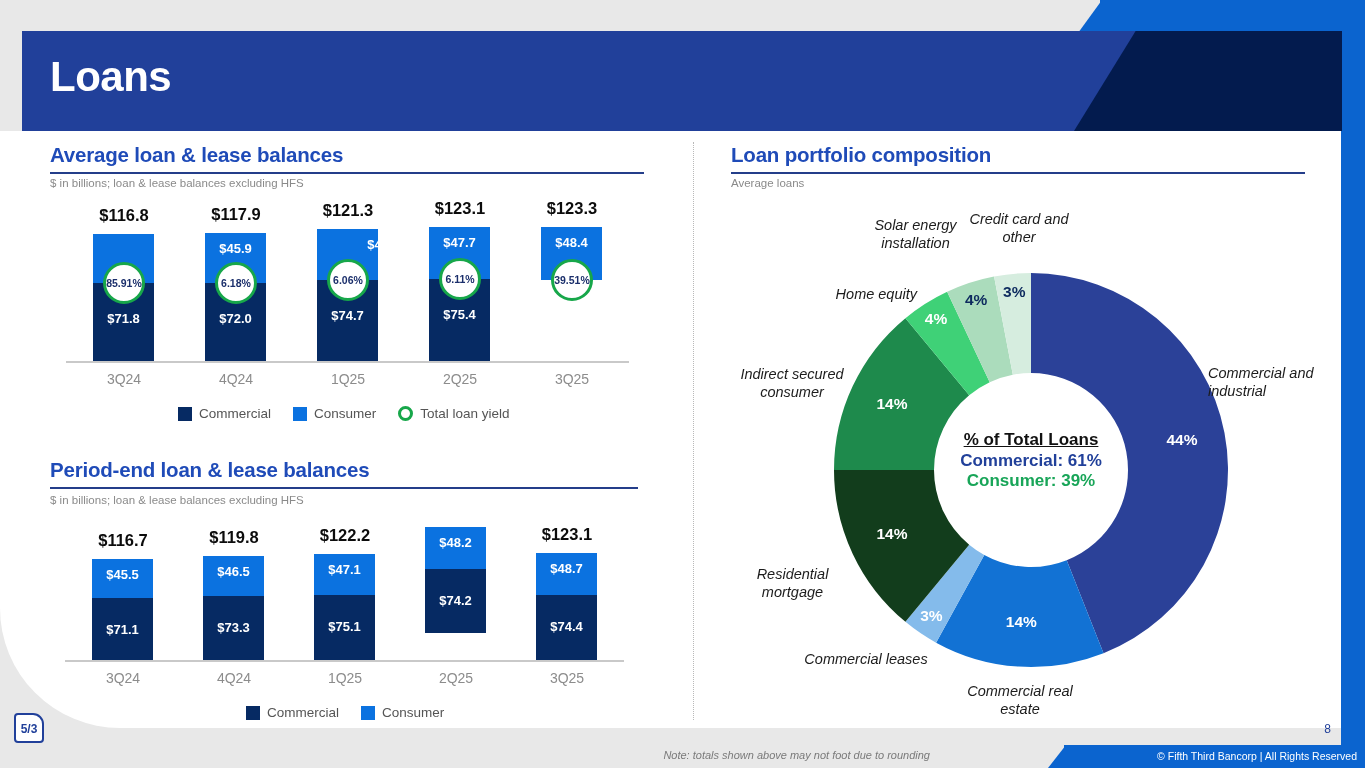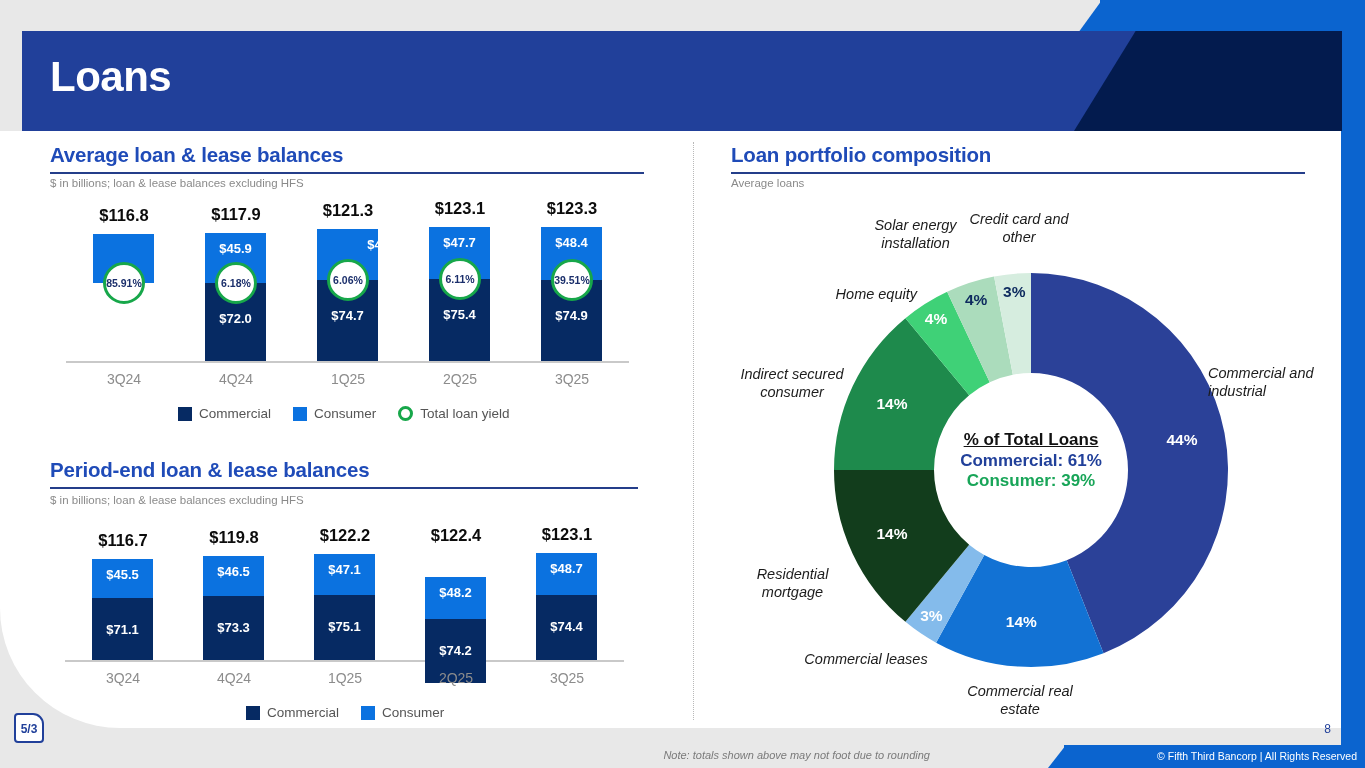--- a/index.html
+++ b/index.html
@@ -159,20 +159,23 @@
 <div class="sec-sub" style="left:50px; top:177px;">$ in billions; loan &amp; lease balances excluding HFS</div>
 
 <div class="chart" id="avg-chart" style="left:0; top:0;">
     <div class="axis" style="left:66px; top:361px; width:563px;"></div>
     <div class="bar-group">
       <div class="total-label" style="left:69px; top:206.0640713706407px;">$116.8</div>
       <div class="bar" style="left:93px; top:234.0640713706407px; height:126.93592862935928px;">
         <div class="seg-cons" style="top:0; height:49.013787510137874px;">
           <div class="seg-label" style="top:24px;margin-top:28px;">$45.1</div>
         </div>
+        <div class="seg-comm" style="top:49.013787510137874px; height:77.92214111922141px;">
+          <div class="seg-label" style="top:28px;">$71.8</div>
+        </div>
       </div>
       <div class="cat-label" style="left:69px; top:371px;">3Q24</div>
       <div class="yield-marker" style="left:103px; top:262.0778588807786px;">85.91%</div>
     </div>
     <div class="bar-group">
       <div class="total-label" style="left:181px; top:204.86861313868613px;">$117.9</div>
       <div class="bar" style="left:205px; top:232.86861313868613px; height:128.13138686131387px;">
         <div class="seg-cons" style="top:0; height:49.88321167883212px;">
           <div class="seg-label" style="top:8px;">$45.9</div>
         </div>
@@ -208,23 +211,20 @@
       </div>
       <div class="cat-label" style="left:405px; top:371px;">2Q25</div>
       <div class="yield-marker" style="left:439px; top:258.05677210056774px;">6.11%</div>
     </div>
     <div class="bar-group">
       <div class="total-label" style="left:517px; top:199px;">$123.3</div>
       <div class="bar" style="left:541px; top:227px; height:100px;">
         <div class="seg-cons" style="top:0; height:52.60016220600162px;">
           <div class="seg-label" style="top:8px;">$48.4</div>
         </div>
-        <div class="seg-comm" style="top:52.60016220600162px; height:81.39983779399839px;">
-          <div class="seg-label" style="top:28px;">$74.9</div>
-        </div>
       </div>
       <div class="cat-label" style="left:517px; top:371px;">3Q25</div>
       <div class="yield-marker" style="left:551px; top:258.60016220600164px;">39.51%</div>
     </div>
   </div>
 
 <div class="legend" style="left:178px; top:406px;">
   <span class="leg-item">
     <span class="sw sw-comm"></span>
     <span>Commercial</span>
@@ -276,21 +276,21 @@
           <div class="seg-label" style="top:8px;">$47.1</div>
         </div>
         <div class="seg-comm" style="top:40.939886271324134px; height:65.27782290820471px;">
           <div class="seg-label" style="top:24px;">$75.1</div>
         </div>
       </div>
       <div class="cat-label" style="left:290px; top:670px;">1Q25</div>
     </div>
     <div class="bar-group">
       <div class="total-label" style="left:401px; top:525.608448415922px;">$122.4</div>
-      <div class="bar" style="left:425px; top:577px; height:106.39155158407799px;">
+      <div class="bar" style="left:425px; top:527px; height:106.39155158407799px;">
         <div class="seg-cons" style="top:0; height:41.89601949634444px;">
           <div class="seg-label" style="top:8px;">$48.2</div>
         </div>
         <div class="seg-comm" style="top:41.89601949634444px; height:64.49553208773355px;">
           <div class="seg-label" style="top:24px;">$74.2</div>
         </div>
       </div>
       <div class="cat-label" style="left:401px; top:670px;">2Q25</div>
     </div>
     <div class="bar-group">

